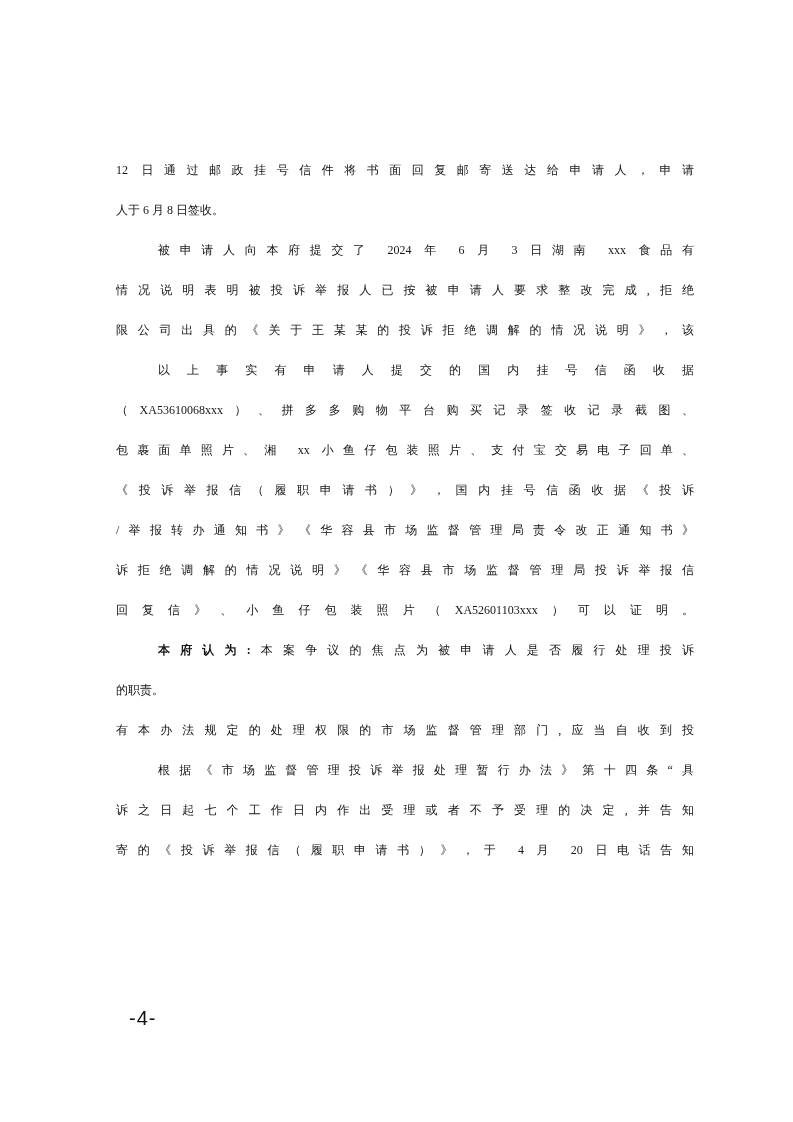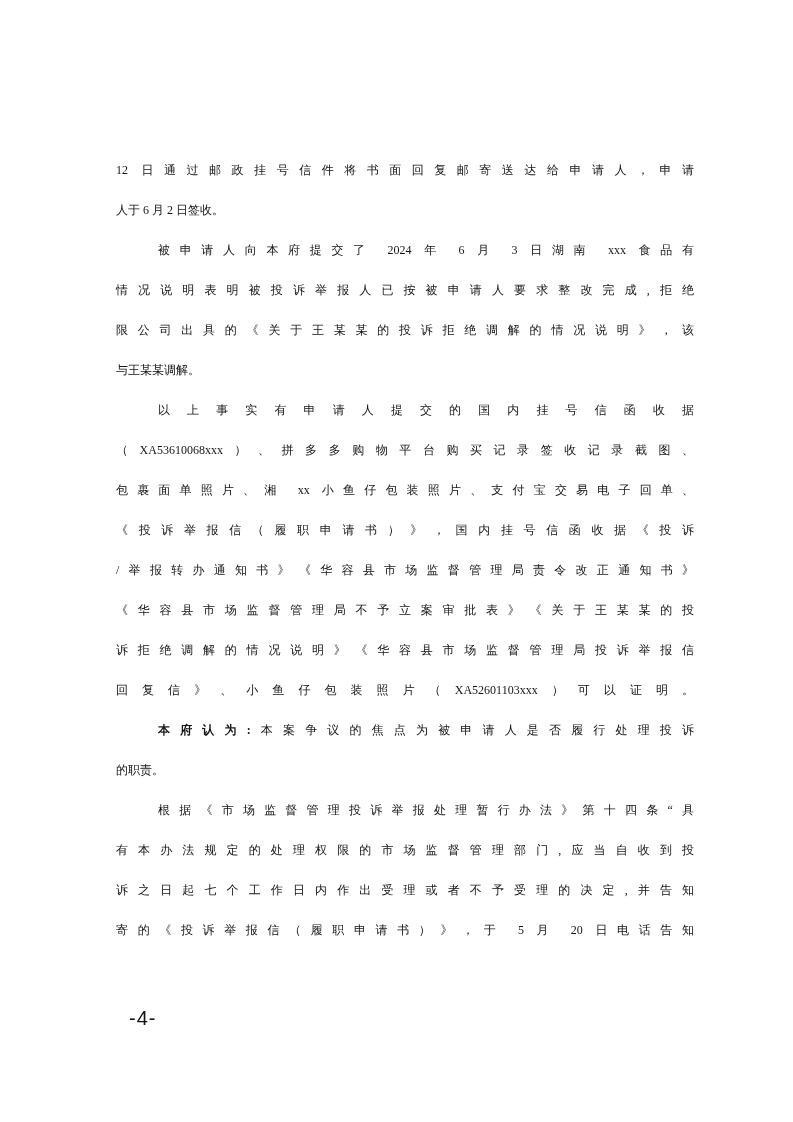--- a/index.html
+++ b/index.html
@@ -54,38 +54,36 @@
     color: #111111;
   }
 </style>
 </head>
 <body>
 
 <div class="page">
 
   <div class="body-text">
     <div class="line">12 日通过邮政挂号信件将书面回复邮寄送达给申请人，申请</div>
-    <div class="line para-end">人于 6 月 2 日签收。</div>
+    <div class="line para-end">人于 6 月 8 日签收。</div>
     <div class="line indent">被申请人向本府提交了 2024 年 6 月 3 日湖南 xxx 食品有</div>
     <div class="line">情况说明表明被投诉举报人已按被申请人要求整改完成,拒绝</div>
     <div class="line">限公司出具的《关于王某某的投诉拒绝调解的情况说明》，该</div>
-    <div class="line para-end">与王某某调解。</div>
     <div class="line indent">以上事实有申请人提交的国内挂号信函收据</div>
     <div class="line">（XA53610068xxx）、拼多多购物平台购买记录签收记录截图、</div>
     <div class="line">包裹面单照片、湘 xx 小鱼仔包装照片、支付宝交易电子回单、</div>
     <div class="line">《投诉举报信（履职申请书）》，国内挂号信函收据《投诉</div>
     <div class="line">/举报转办通知书》《华容县市场监督管理局责令改正通知书》</div>
-    <div class="line">《华容县市场监督管理局不予立案审批表》《关于王某某的投</div>
     <div class="line">诉拒绝调解的情况说明》《华容县市场监督管理局投诉举报信</div>
     <div class="line">回复信》、小鱼仔包装照片（XA52601103xxx）可以证明。</div>
     <div class="line indent">
       <span class="bold-run">本府认为:</span><span>本案争议的焦点为被申请人是否履行处理投诉</span>
     </div>
     <div class="line para-end">的职责。</div>
+    <div class="line">有本办法规定的处理权限的市场监督管理部门,应当自收到投</div>
     <div class="line indent">根据《市场监督管理投诉举报处理暂行办法》第十四条“具</div>
-    <div class="line">有本办法规定的处理权限的市场监督管理部门,应当自收到投</div>
     <div class="line">诉之日起七个工作日内作出受理或者不予受理的决定,并告知</div>
-    <div class="line">寄的《投诉举报信（履职申请书）》，于 5 月 20 日电话告知</div>
+    <div class="line">寄的《投诉举报信（履职申请书）》，于 4 月 20 日电话告知</div>
   </div>
 
   <div class="page-number">-4-</div>
 
 </div>
 
 </body></html>

